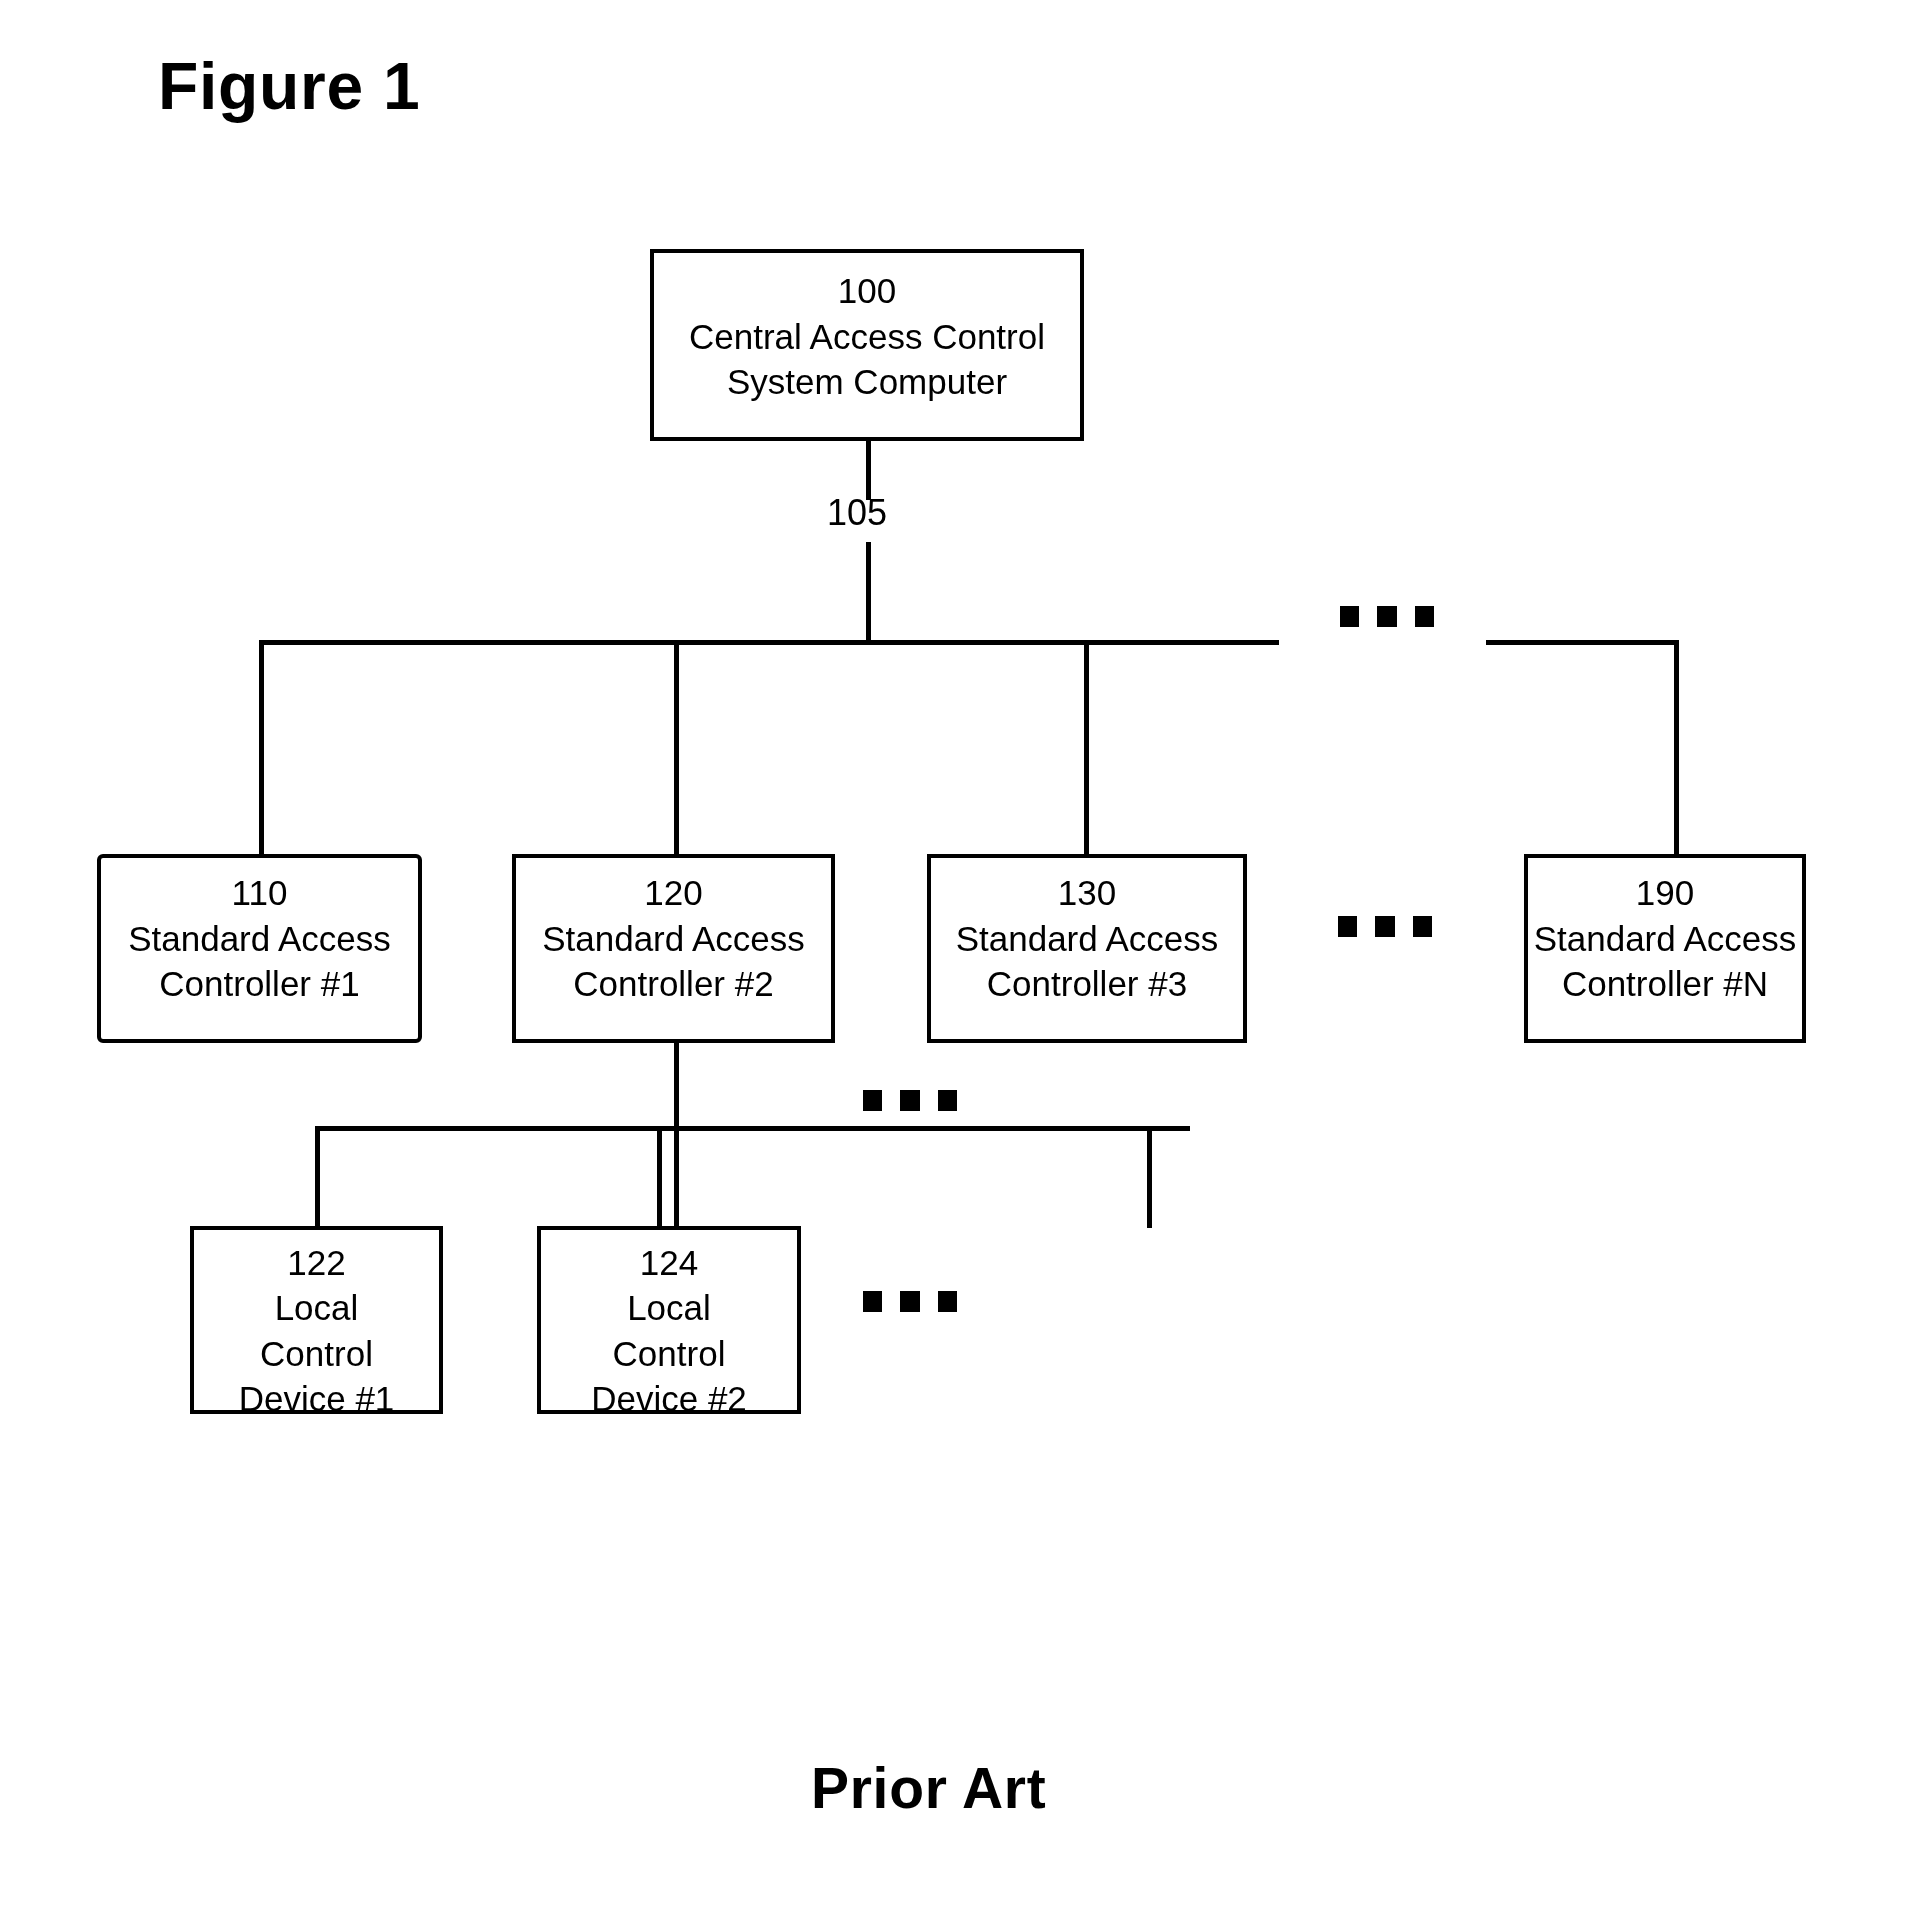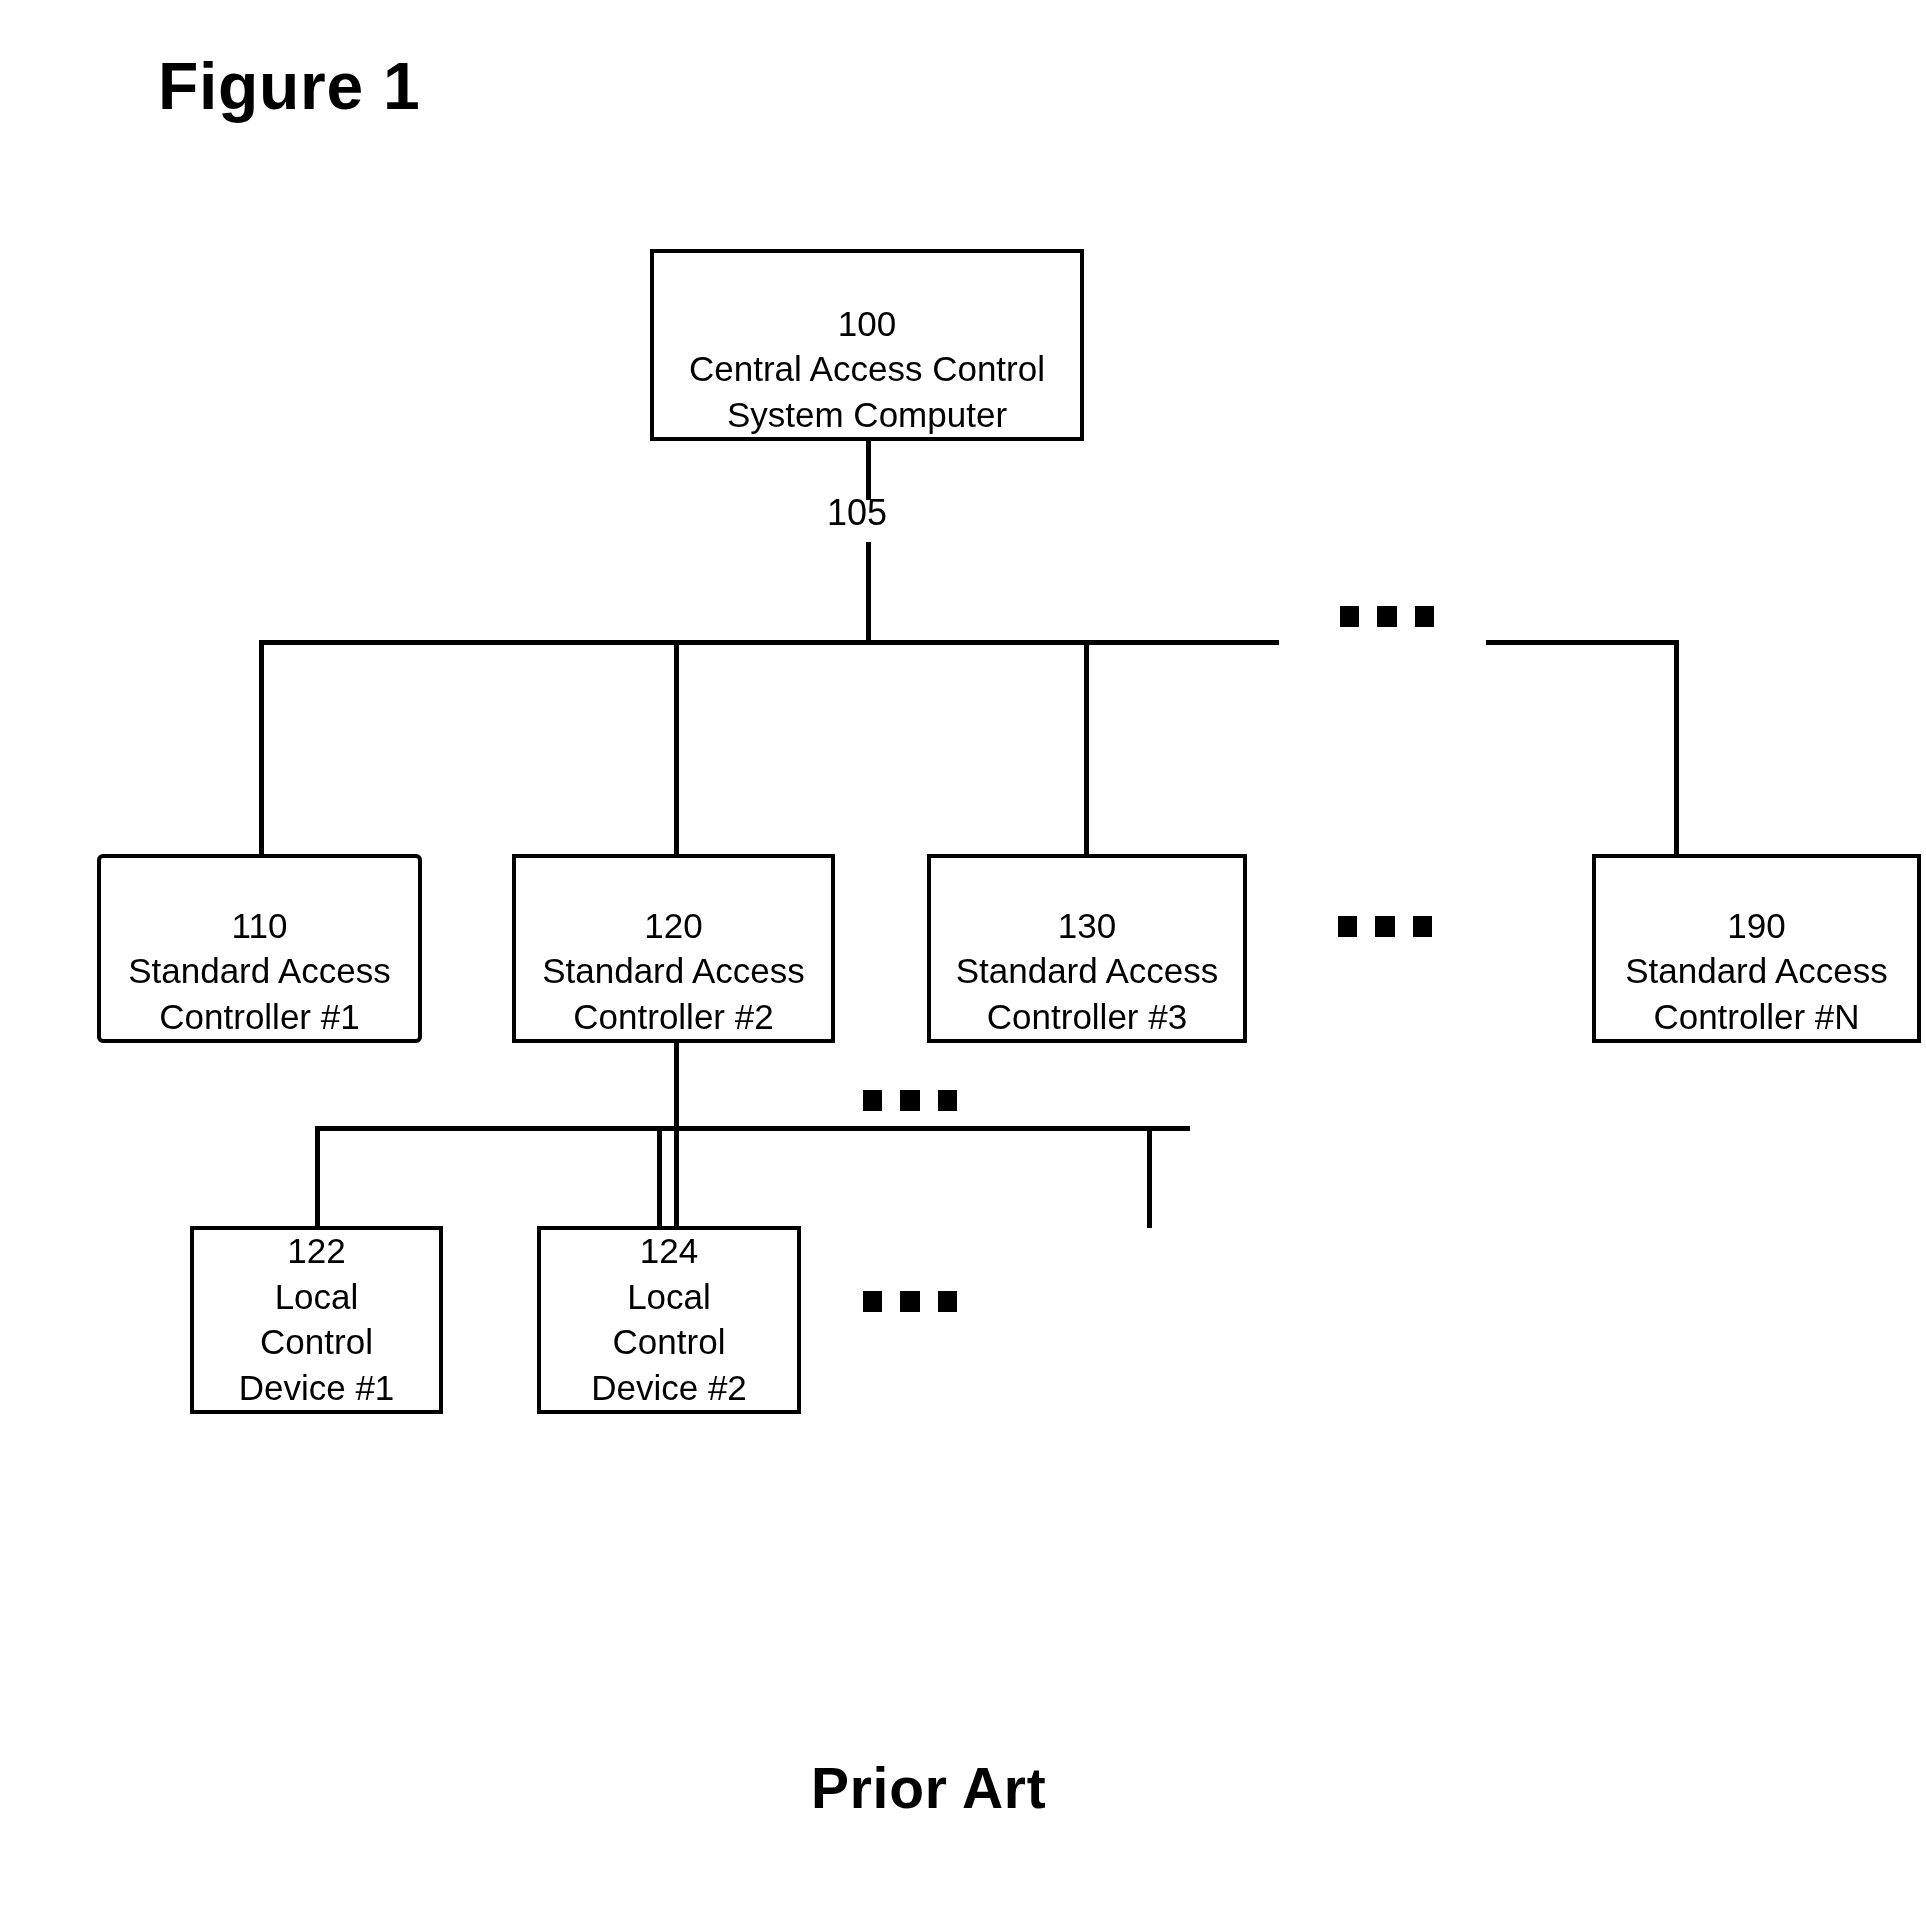--- a/index.html
+++ b/index.html
@@ -44,21 +44,21 @@
 
   
   .node {
     position: absolute;
     box-sizing: border-box;
     border: 4.1px solid #000000;
     background: #ffffff;
     display: flex;
     flex-direction: column;
     align-items: center;
-    justify-content: flex-end;
+    justify-content: flex-start;
     text-align: center;
     font-size: 35px;
     line-height: 1.30;
     overflow: hidden;
   }
   .node .ref {
     display: block;
     white-space: nowrap;
   }
   .node .line {
@@ -74,21 +74,21 @@
   }
   
   .node-ctrl {
     top: 854px;
     height: 189px;
     padding-top: 12.4px;
   }
   .node-110 { left: 97px;  width: 325px; border-radius: 6px; }
   .node-120 { left: 512px;  width: 323px; }
   .node-130 { left: 927px; width: 320px; }
-  .node-190 { left: 1592px; width: 329px; }
+  .node-190 { left: 1524px; width: 282px; }
 
   
   .node-dev {
     top: 1226px;
     height: 188px;
     padding-top: 9.7px;
   }
   .node-122 { left: 190px;  width: 253px; }
   .node-124 { left: 537px;  width: 264px; }
   .node-128 { left: 1018px; width: 256px; }

